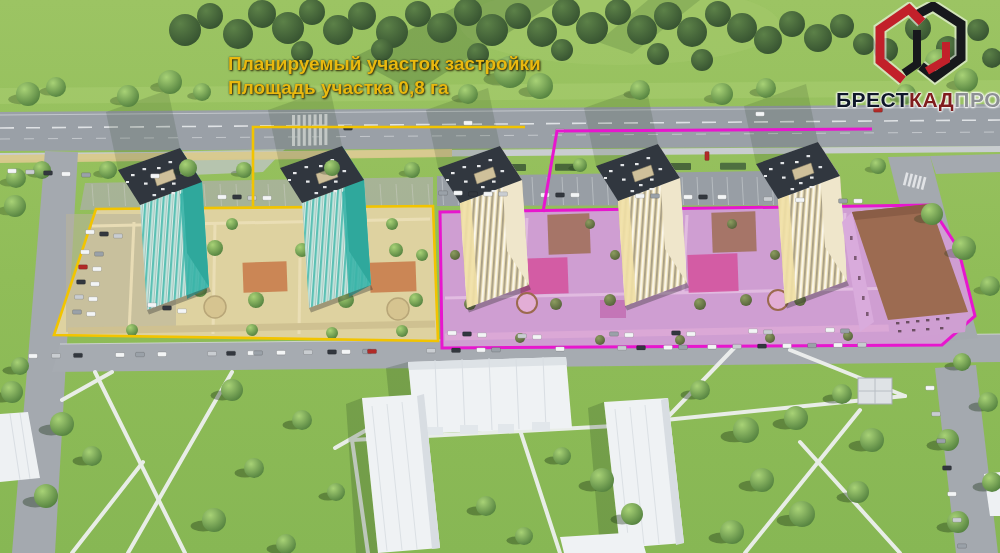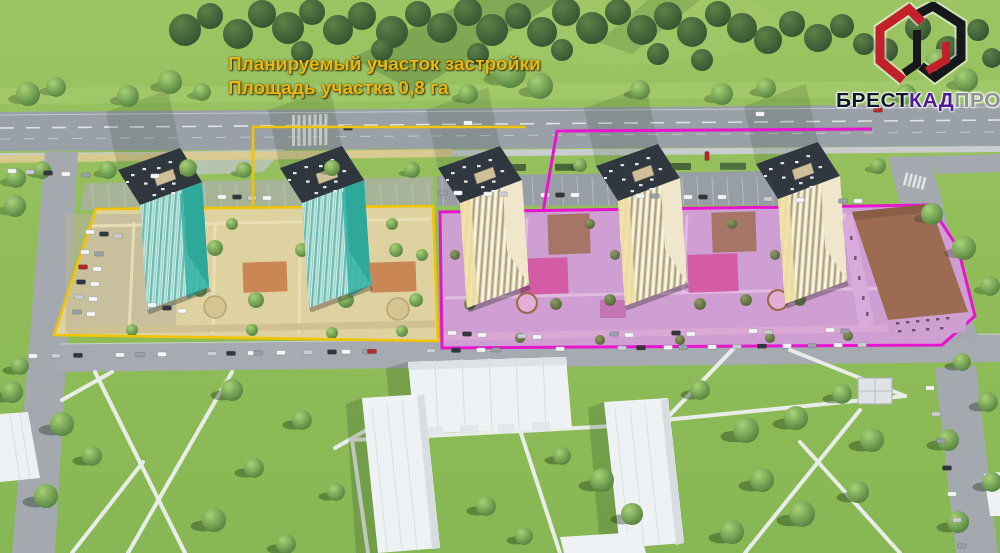--- a/index.html
+++ b/index.html
@@ -10,21 +10,21 @@
   .annot-yellow{left:228px;top:52px;font-size:19px;color:#e9b90f;
     text-shadow:1px 1px 2px rgba(45,35,0,.95),0 0 2px rgba(0,0,0,.6);}
   .annot-magenta{left:557px;top:100px;font-size:20px;color:#e716ce;
     text-shadow:0 0 3px #fff,0 0 5px rgba(255,255,255,.9),1px 1px 2px rgba(60,0,55,.4);}
   .logo{position:absolute;left:836px;top:2px;width:170px;text-align:center;}
   .logo-mark{display:block;margin:0 auto;}
   .logo-text{display:block;margin-top:-2px;font-size:21px;font-weight:700;letter-spacing:.5px;
     text-shadow:0 1px 2px rgba(255,255,255,.9),0 -1px 2px rgba(255,255,255,.9),
                 1px 0 2px rgba(255,255,255,.9),-1px 0 2px rgba(255,255,255,.9);}
   .logo-brest{color:#0f172a;}
-  .logo-kad{color:#4c1d95;text-align:center;}
+  .logo-kad{color:#7f1d1d;text-align:center;}
   .logo-proekt{color:#8d9094;}
 </style>
 </head>
 <body>
 
 <div class="stage">
 
 <svg class="scene" width="1000" height="553" viewBox="0 0 1000 553">
   <defs>
     <linearGradient id="gGrass" x1="0" y1="0" x2="0" y2="1">

